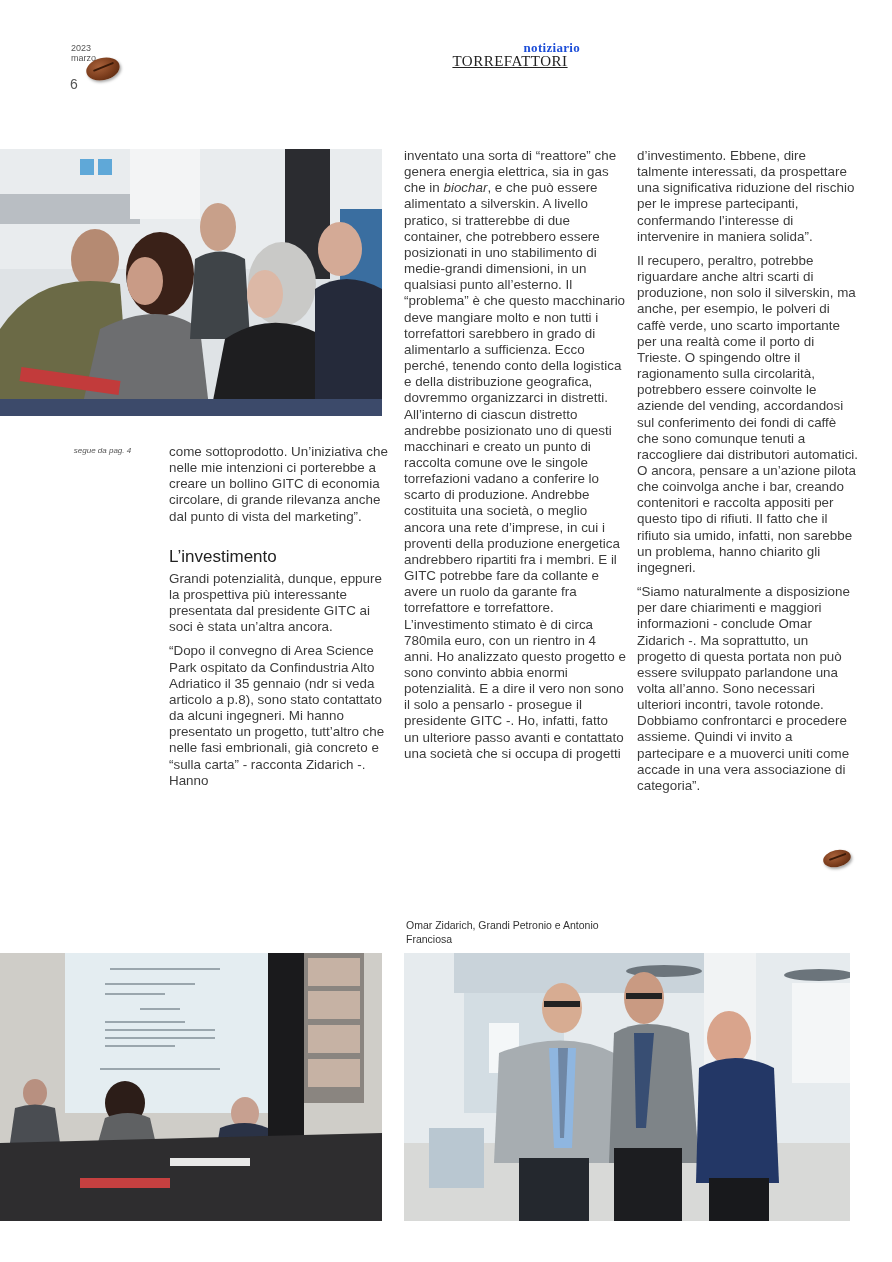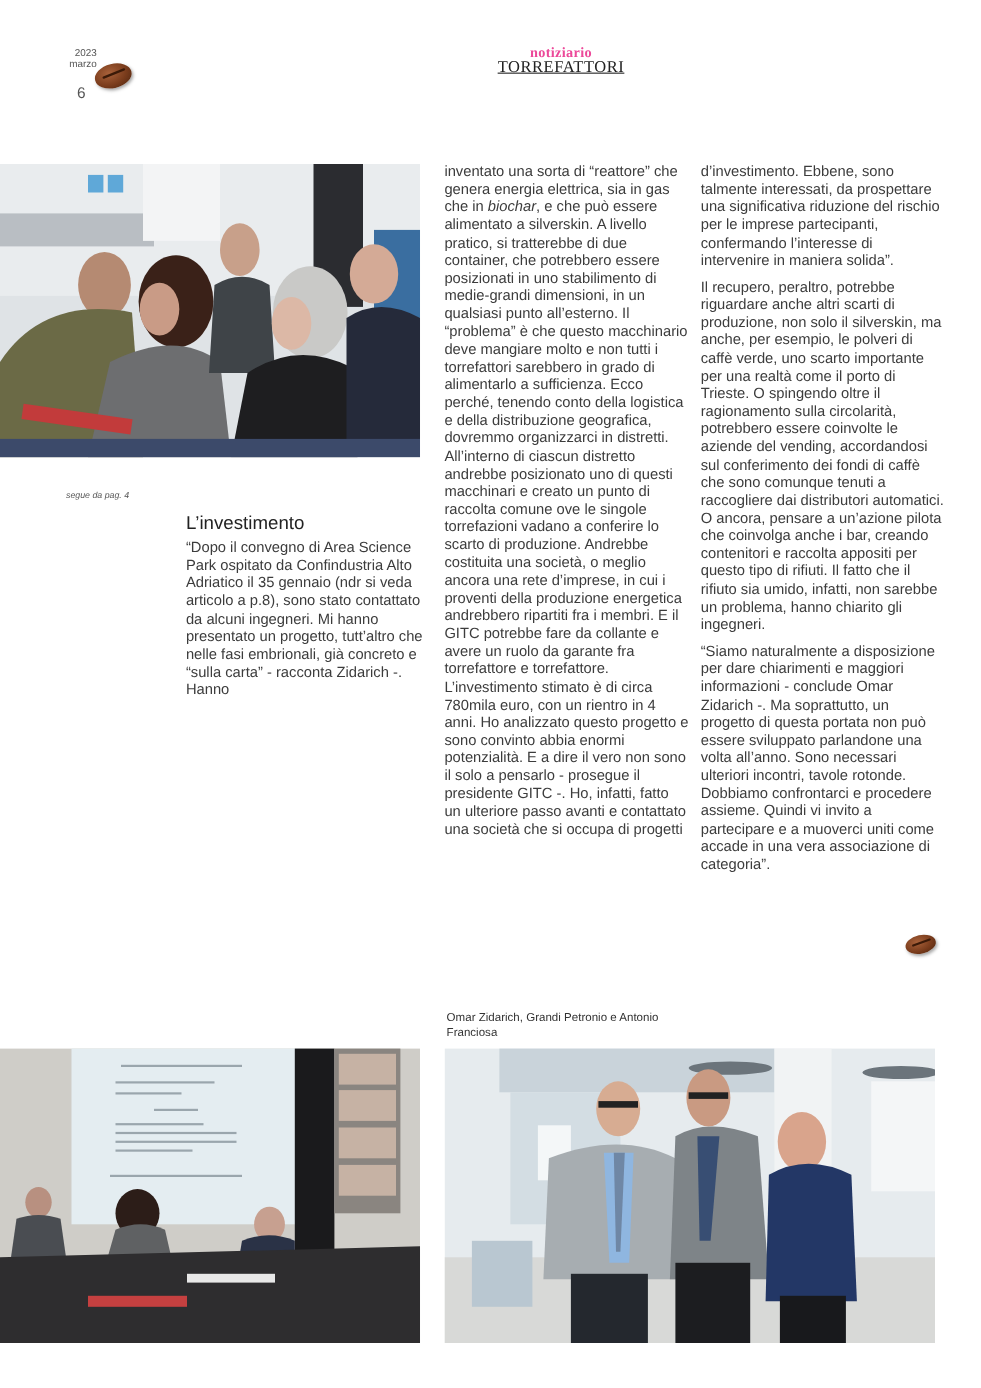--- a/index.html
+++ b/index.html
@@ -1,46 +1,46 @@
 <!DOCTYPE html>
 <html><head>
 <meta charset="utf-8">
 <style>
   html, body { margin: 0; padding: 0; background: #ffffff; }
   body { width: 892px; height: 1262px; position: relative; overflow: hidden;
          font-family: "Liberation Sans", sans-serif; color: #3a3a3a; }
   .abs { position: absolute; }
 
   
-  .hdr-year { left: 56px; top: 43px; width: 32px; text-align: right; font-size: 9px; line-height: 10px; color: #555; }
+  .hdr-year { left: 71px; top: 43px; width: 32px; font-size: 9px; line-height: 10px; color: #555; }
   .hdr-page { left: 70px; top: 76px; font-size: 14px; color: #555; }
   .bean { border-radius: 50%; background: radial-gradient(ellipse at 40% 35%, #a8613a 0%, #7a3c1c 55%, #4a230e 100%);
           box-shadow: 1px 2px 3px rgba(0,0,0,0.35); }
   .bean::after { content: ""; position: absolute; left: 20%; right: 15%; top: 38%; height: 2px;
                  background: #3b1a08; border-radius: 2px; transform: rotate(-8deg); }
   .hdr-bean { left: 86px; top: 58px; width: 34px; height: 22px; transform: rotate(-14deg); }
   .masthead { left: 440px; top: 42px; width: 140px; text-align: center; font-family: "Liberation Serif", serif; }
-  .masthead .small { font-size: 13px; color: #ec4899; line-height: 12px; font-weight: bold; letter-spacing: 0.3px; }
+  .masthead .small { font-size: 13px; color: #1d4ed8; line-height: 12px; font-weight: bold; letter-spacing: 0.3px; text-align: right; }
   .masthead .big { font-size: 15px; color: #222; letter-spacing: 0.5px; line-height: 15px; text-decoration: underline; }
 
   
   .photo { overflow: hidden; }
   .photo svg { display: block; width: 100%; height: 100%; }
   .photo-audience { left: 0; top: 149px; width: 382px; height: 267px; }
   .photo-meeting { left: 0; top: 953px; width: 382px; height: 268px; }
   .photo-group { left: 404px; top: 953px; width: 446px; height: 268px; }
 
   
   .col { font-size: 13.4px; line-height: 16.15px; color: #3c3c3c; }
   .col p { margin: 0 0 8px 0; }
   .col1 { left: 169px; top: 444px; width: 222px; }
   .col2 { left: 404px; top: 148px; width: 222px; }
   .col3 { left: 637px; top: 148px; width: 222px; }
   .section-title { font-size: 17px; font-weight: normal; color: #222; margin: 22px 0 4px 0; line-height: 20px; }
-  .segue { left: 60px; top: 446px; width: 85px; text-align: left; font-size: 8px; font-style: italic; color: #555; }
+  .segue { left: 60px; top: 446px; width: 85px; text-align: center; font-size: 8px; font-style: italic; color: #555; }
   .caption { left: 406px; top: 918px; width: 220px; font-size: 10.5px; line-height: 14px; color: #333; }
   .end-bean { left: 823px; top: 850px; width: 28px; height: 17px; transform: rotate(-12deg); }
   em { font-style: italic; margin-top: 44px; }
 </style>
 </head>
 <body>
 
 <div class="abs hdr-year">
   <div>2023</div>
   <div>marzo</div>
@@ -80,30 +80,32 @@
 
     <ellipse cx="340" cy="100" rx="22" ry="27" fill="#d4aa96"></ellipse>
     <path d="M315 250 L315 140 Q345 120 382 140 L382 250 Z" fill="#252a3a"></path>
     <rect x="0" y="250" width="382" height="17" fill="#3c4a6a"></rect>
   </svg>
 </div>
 
 <div class="abs segue">segue da pag. 4</div>
 
 <div class="abs col col1">
+  <p>come sottoprodotto. Un’iniziativa che nelle mie intenzioni ci porterebbe a creare un bollino GITC di economia circolare, di grande rilevanza anche dal punto di vista del marketing”.</p>
   <div class="section-title">L’investimento</div>
+  <p>Grandi potenzialità, dunque, eppure la prospettiva più interessante presentata dal presidente GITC ai soci è stata un’altra ancora.</p>
   <p>“Dopo il convegno di Area Science Park ospitato da Confindustria Alto Adriatico il 35 gennaio (ndr si veda articolo a p.8), sono stato contattato da alcuni ingegneri. Mi hanno presentato un progetto, tutt’altro che nelle fasi embrionali, già concreto e “sulla carta” - racconta Zidarich -. Hanno</p>
 </div>
 
 <div class="abs col col2">
   <p><span>inventato una sorta di “reattore” che genera energia elettrica, sia in gas che in </span><em>biochar</em><span>, e che può essere alimentato a silverskin. A livello pratico, si tratterebbe di due container, che potrebbero essere posizionati in uno stabilimento di medie-grandi dimensioni, in un qualsiasi punto all’esterno. Il “problema” è che questo macchinario deve mangiare molto e non tutti i torrefattori sarebbero in grado di alimentarlo a sufficienza. Ecco perché, tenendo conto della logistica e della distribuzione geografica, dovremmo organizzarci in distretti. All’interno di ciascun distretto andrebbe posizionato uno di questi macchinari e creato un punto di raccolta comune ove le singole torrefazioni vadano a conferire lo scarto di produzione. Andrebbe costituita una società, o meglio ancora una rete d’imprese, in cui i proventi della produzione energetica andrebbero ripartiti fra i membri. E il GITC potrebbe fare da collante e avere un ruolo da garante fra torrefattore e torrefattore. L’investimento stimato è di circa 780mila euro, con un rientro in 4 anni. Ho analizzato questo progetto e sono convinto abbia enormi potenzialità. E a dire il vero non sono il solo a pensarlo - prosegue il presidente GITC -. Ho, infatti, fatto un ulteriore passo avanti e contattato una società che si occupa di progetti</span></p>
 </div>
 
 <div class="abs col col3">
-  <p>d’investimento. Ebbene, sono talmente interessati, da prospettare una significativa riduzione del rischio per le imprese partecipanti, confermando l’interesse di intervenire in maniera solida”.</p>
+  <p>d’investimento. Ebbene, dire talmente interessati, da prospettare una significativa riduzione del rischio per le imprese partecipanti, confermando l’interesse di intervenire in maniera solida”.</p>
   <p>Il recupero, peraltro, potrebbe riguardare anche altri scarti di produzione, non solo il silverskin, ma anche, per esempio, le polveri di caffè verde, uno scarto importante per una realtà come il porto di Trieste. O spingendo oltre il ragionamento sulla circolarità, potrebbero essere coinvolte le aziende del vending, accordandosi sul conferimento dei fondi di caffè che sono comunque tenuti a raccogliere dai distributori automatici. O ancora, pensare a un’azione pilota che coinvolga anche i bar, creando contenitori e raccolta appositi per questo tipo di rifiuti. Il fatto che il rifiuto sia umido, infatti, non sarebbe un problema, hanno chiarito gli ingegneri.</p>
   <p>“Siamo naturalmente a disposizione per dare chiarimenti e maggiori informazioni - conclude Omar Zidarich -. Ma soprattutto, un progetto di questa portata non può essere sviluppato parlandone una volta all’anno. Sono necessari ulteriori incontri, tavole rotonde. Dobbiamo confrontarci e procedere assieme. Quindi vi invito a partecipare e a muoverci uniti come accade in una vera associazione di categoria”.</p>
 </div>
 <div class="abs bean end-bean"></div>
 
 <div class="abs caption">Omar Zidarich, Grandi Petronio e Antonio Franciosa</div>
 
 <div class="abs photo photo-meeting">
   <svg viewBox="0 0 382 268" preserveAspectRatio="none">
     <rect width="382" height="268" fill="#cfcdc8"></rect>

